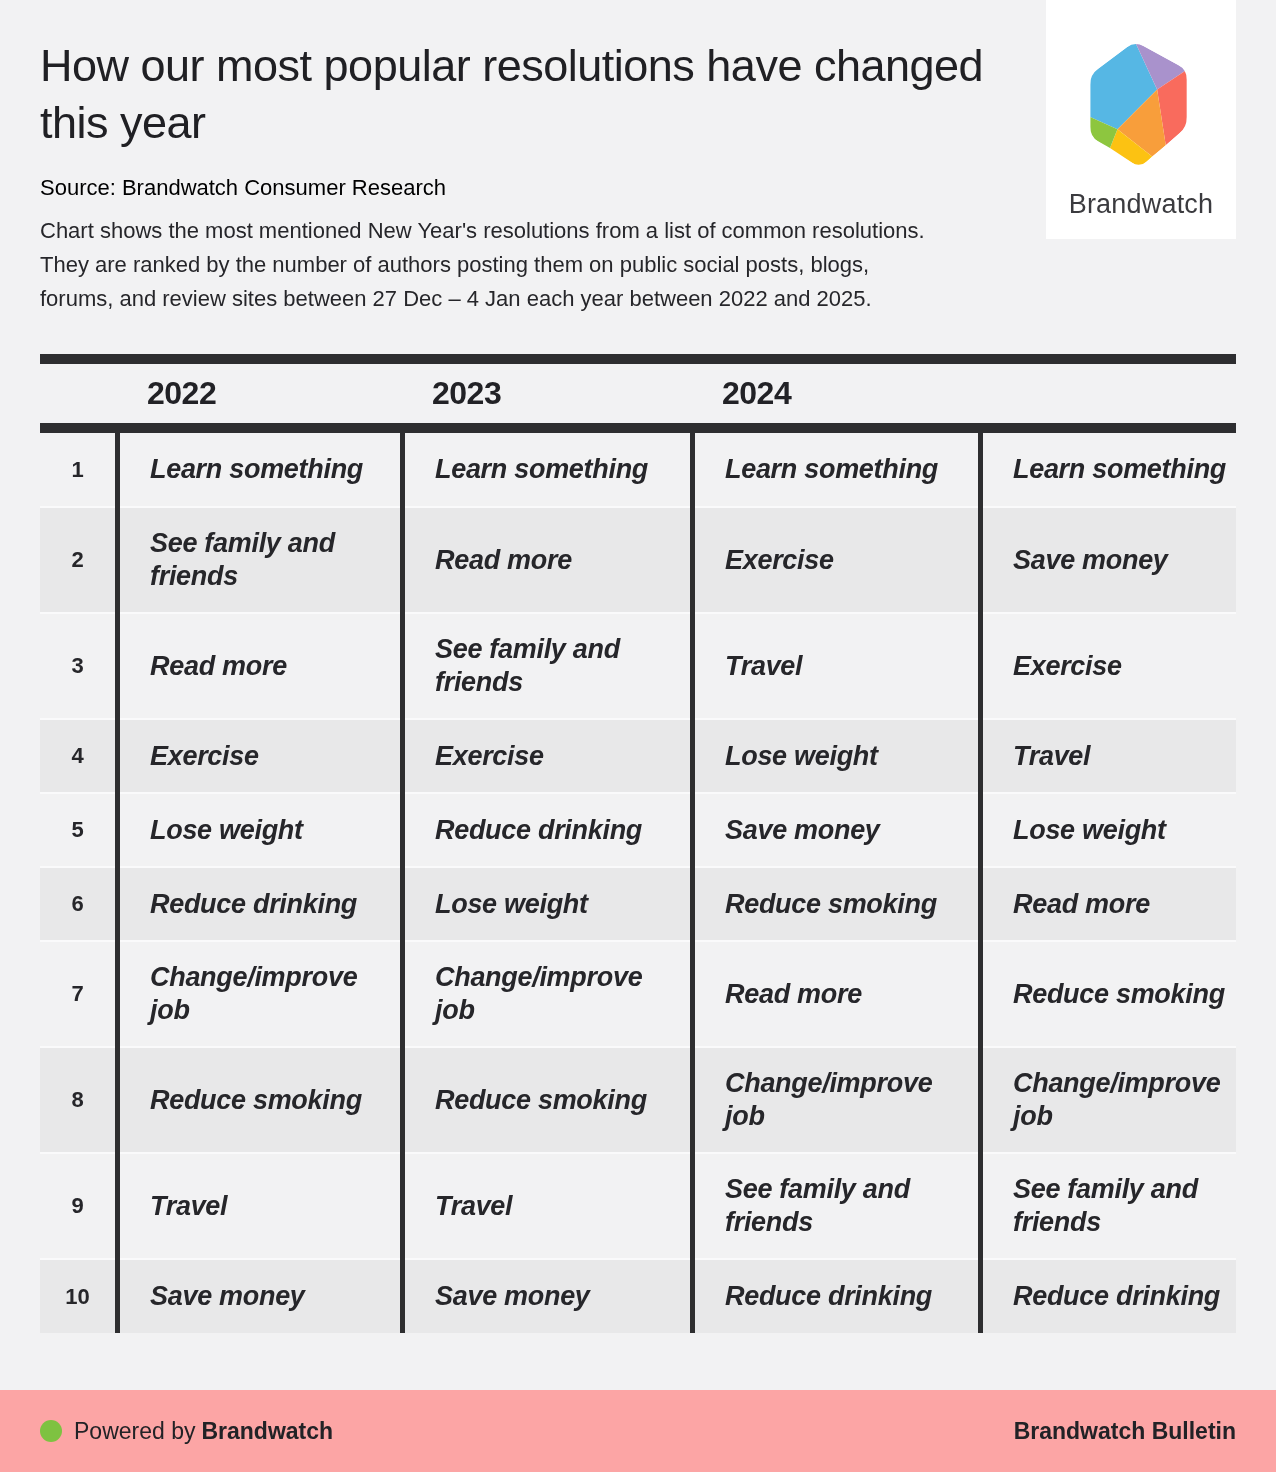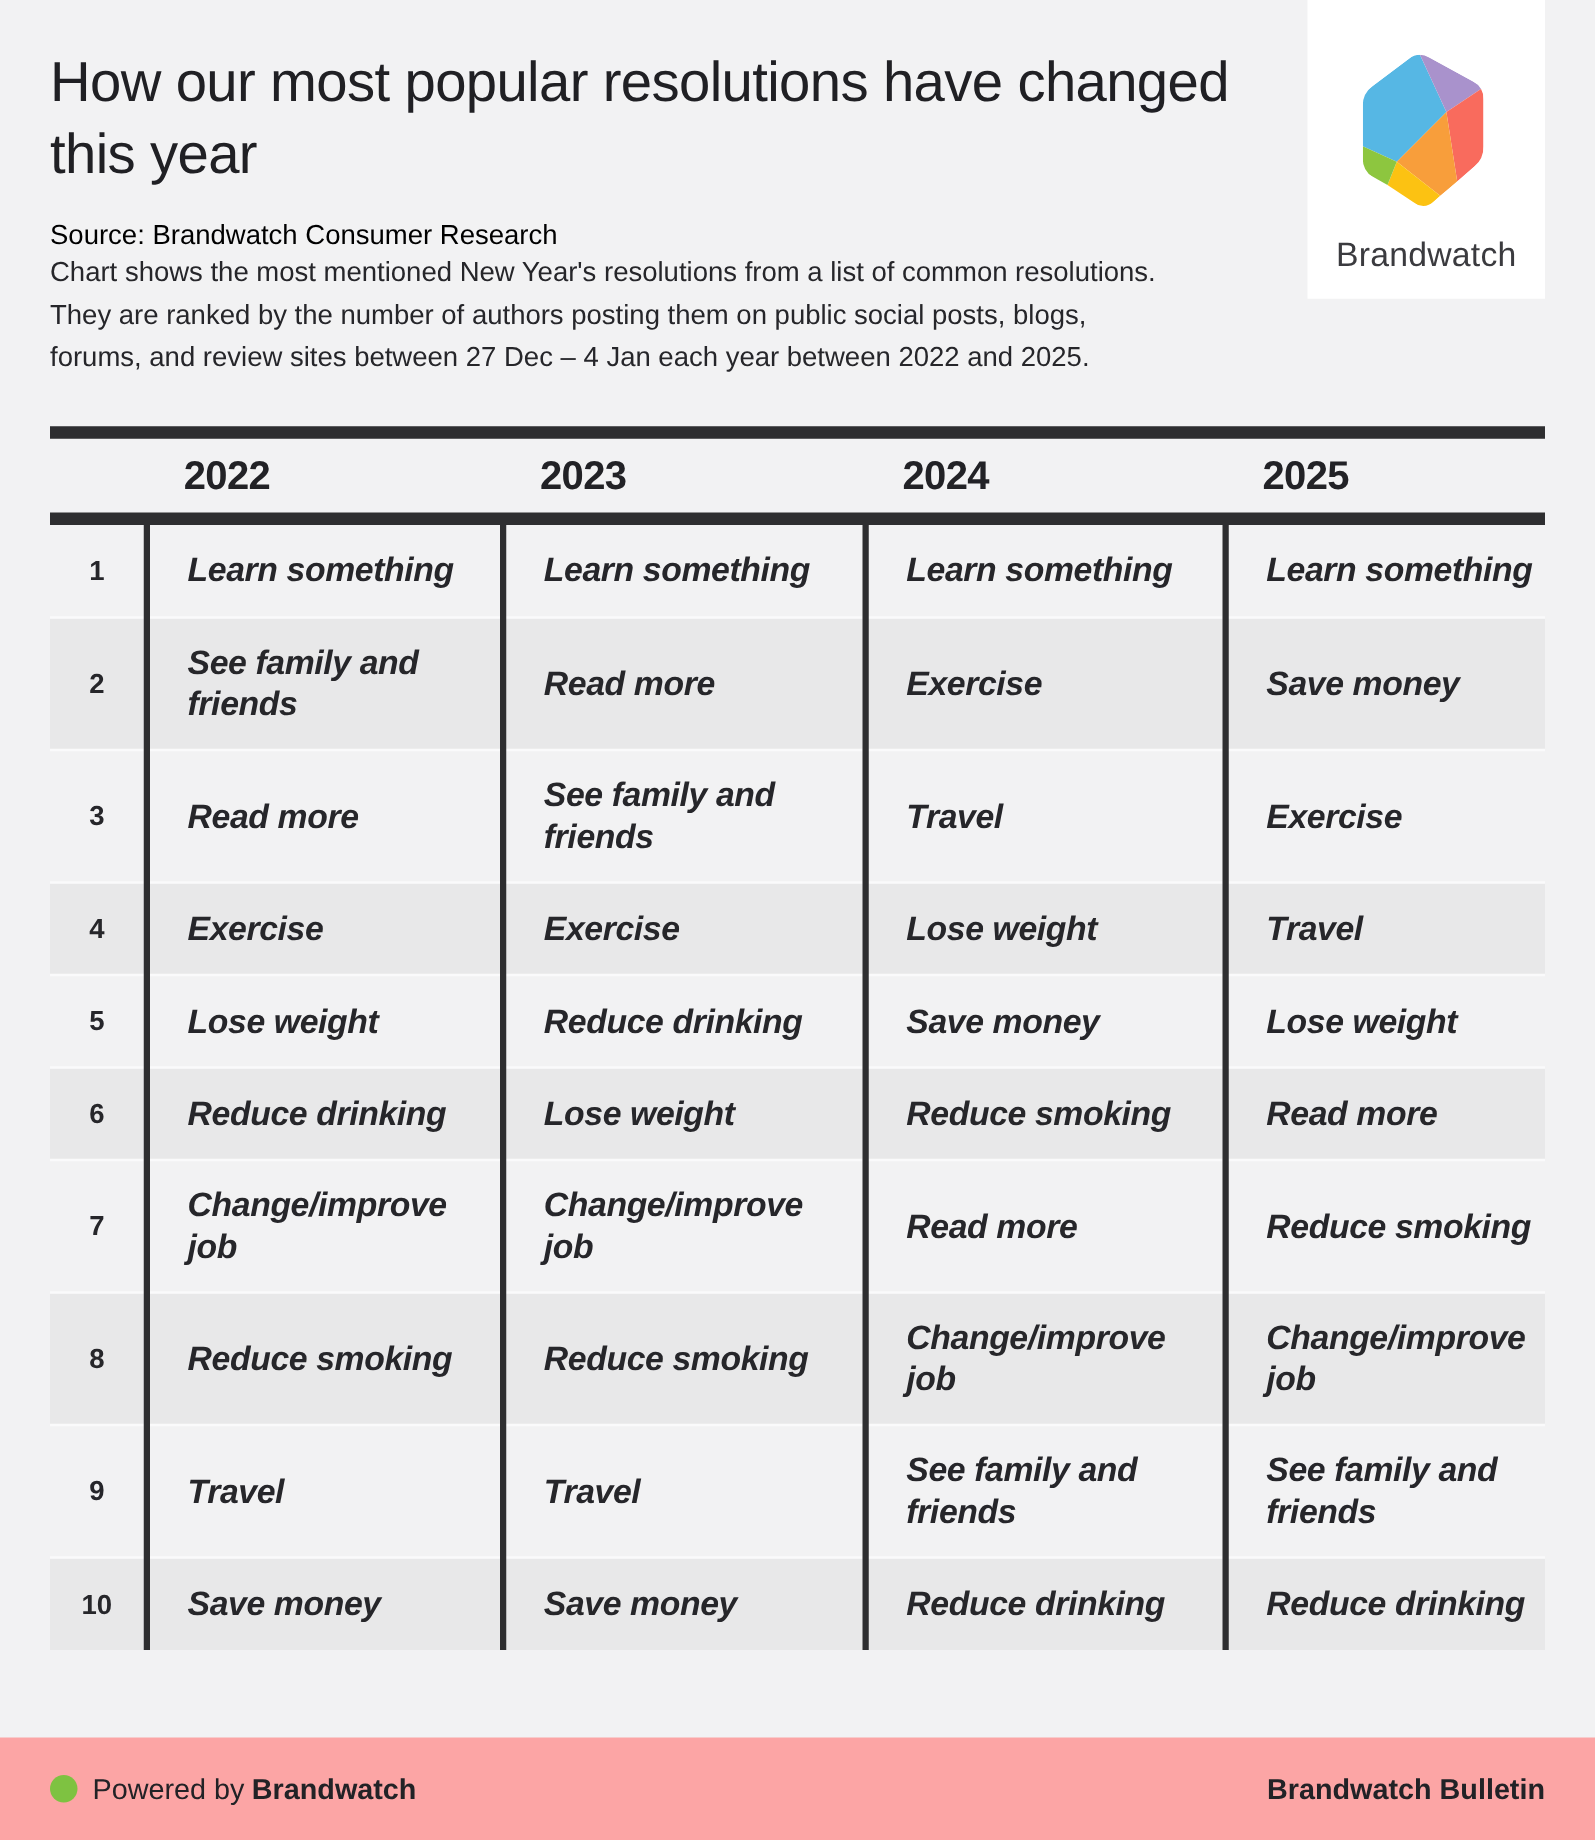--- a/index.html
+++ b/index.html
@@ -22,20 +22,21 @@
     font-weight:400;
     letter-spacing:-0.5px;
     color:#202024;
   }
   .source-line {
     margin-top:24px;
     font-size:22px;
     color:#000000;
   }
   .description {
+    margin-top:13px;
     max-width:885px;
     font-size:22px;
     line-height:34px;
     color:#26262a;
   }
 
   
   .logo-card {
     position:absolute;
     top:0; right:40px;
@@ -158,21 +159,20 @@
     <p class="description">Chart shows the most mentioned New Year's resolutions from a list of common resolutions. They are ranked by the number of authors posting them on public social posts, blogs, forums, and review sites between 27 Dec – 4 Jan each year between 2022 and 2025.</p>
 
     <div class="table-wrap">
       <div class="bar"></div>
 
       <div class="year-row">
         <div class="year-cell"></div>
         <div class="year-cell">2022</div>
         <div class="year-cell">2023</div>
         <div class="year-cell">2024</div>
-        <div class="year-cell">2025</div>
       </div>
 
       <div class="bar"></div>
 
       <div class="rows-area">
         <table>
           <colgroup>
               <col class="c-rank">
               <col class="c-1">
               <col class="c-2">

